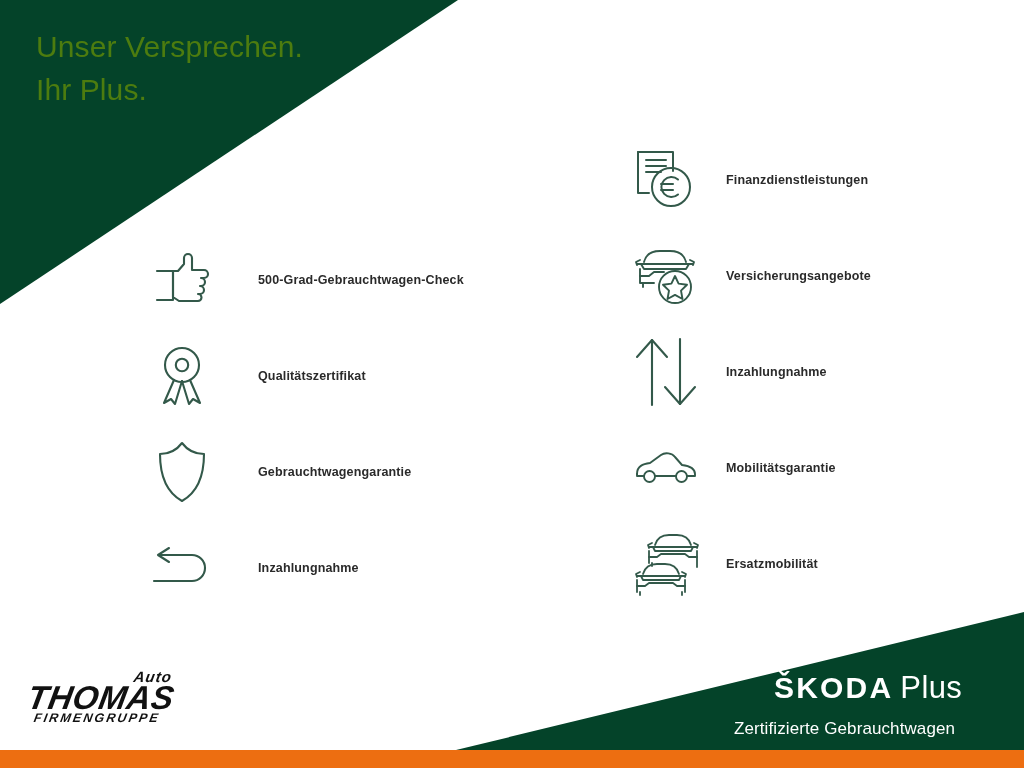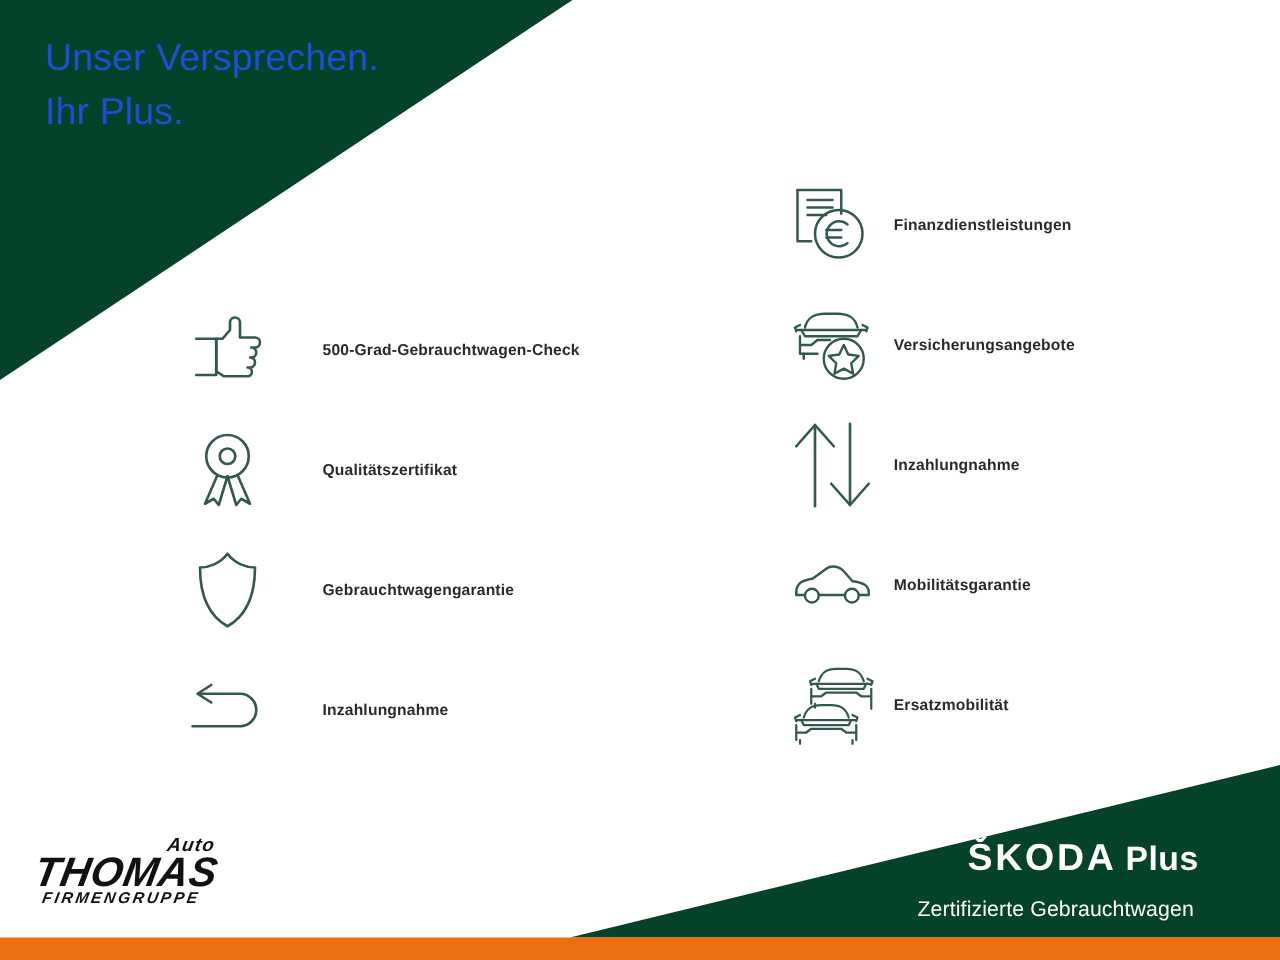--- a/index.html
+++ b/index.html
@@ -11,21 +11,21 @@
     overflow:hidden;
   }
 
   
   #bg { position:absolute; inset:0; width:1024px; height:768px; }
 
   
   .headline {
     position:absolute;
     left:36px; top:26px;
-    color:#1d4ed8;
+    color:#4d7c0f;
     font-size:30px;
     font-weight:300;
     line-height:1.42;
     letter-spacing:0.1px;
     white-space:nowrap;
   }
 
   
   .col { position:absolute; }
   .col-left  { left:150px; top:232px; }
@@ -46,21 +46,21 @@
   }
   .feature .icon svg { display:block; overflow:visible; }
   .feature .label {
     margin-left:44px;
     font-size:12.5px;
     font-weight:bold;
     color:#2a2a2a;
     letter-spacing:0.15px;
     white-space:nowrap;
   }
-  .col-right .feature .label { margin-left:17px; }
+  .col-right .feature .label { margin-left:28px; }
 
   
   .dealer-logo {
     position:absolute;
     left:28px; top:668px;
     width:180px; height:62px;
     color:#111111;
   }
   .dealer-auto {
     position:absolute;
@@ -99,22 +99,22 @@
     width:262px;
   }
   .brand-top { white-space:nowrap; line-height:1; }
   .brand-skoda {
     font-size:30px;
     font-weight:bold;
     letter-spacing:2.2px;
     margin-left:40px;
   }
   .brand-plus {
-    font-size:27px;
-    font-weight:700;
+    font-size:31px;
+    font-weight:400;
     letter-spacing:0.4px;
     margin-left:7px;
   }
   .brand-sub {
     margin-top:16px;
     font-size:17px;
     font-weight:300;
     letter-spacing:0.1px;
     white-space:nowrap;
   }

